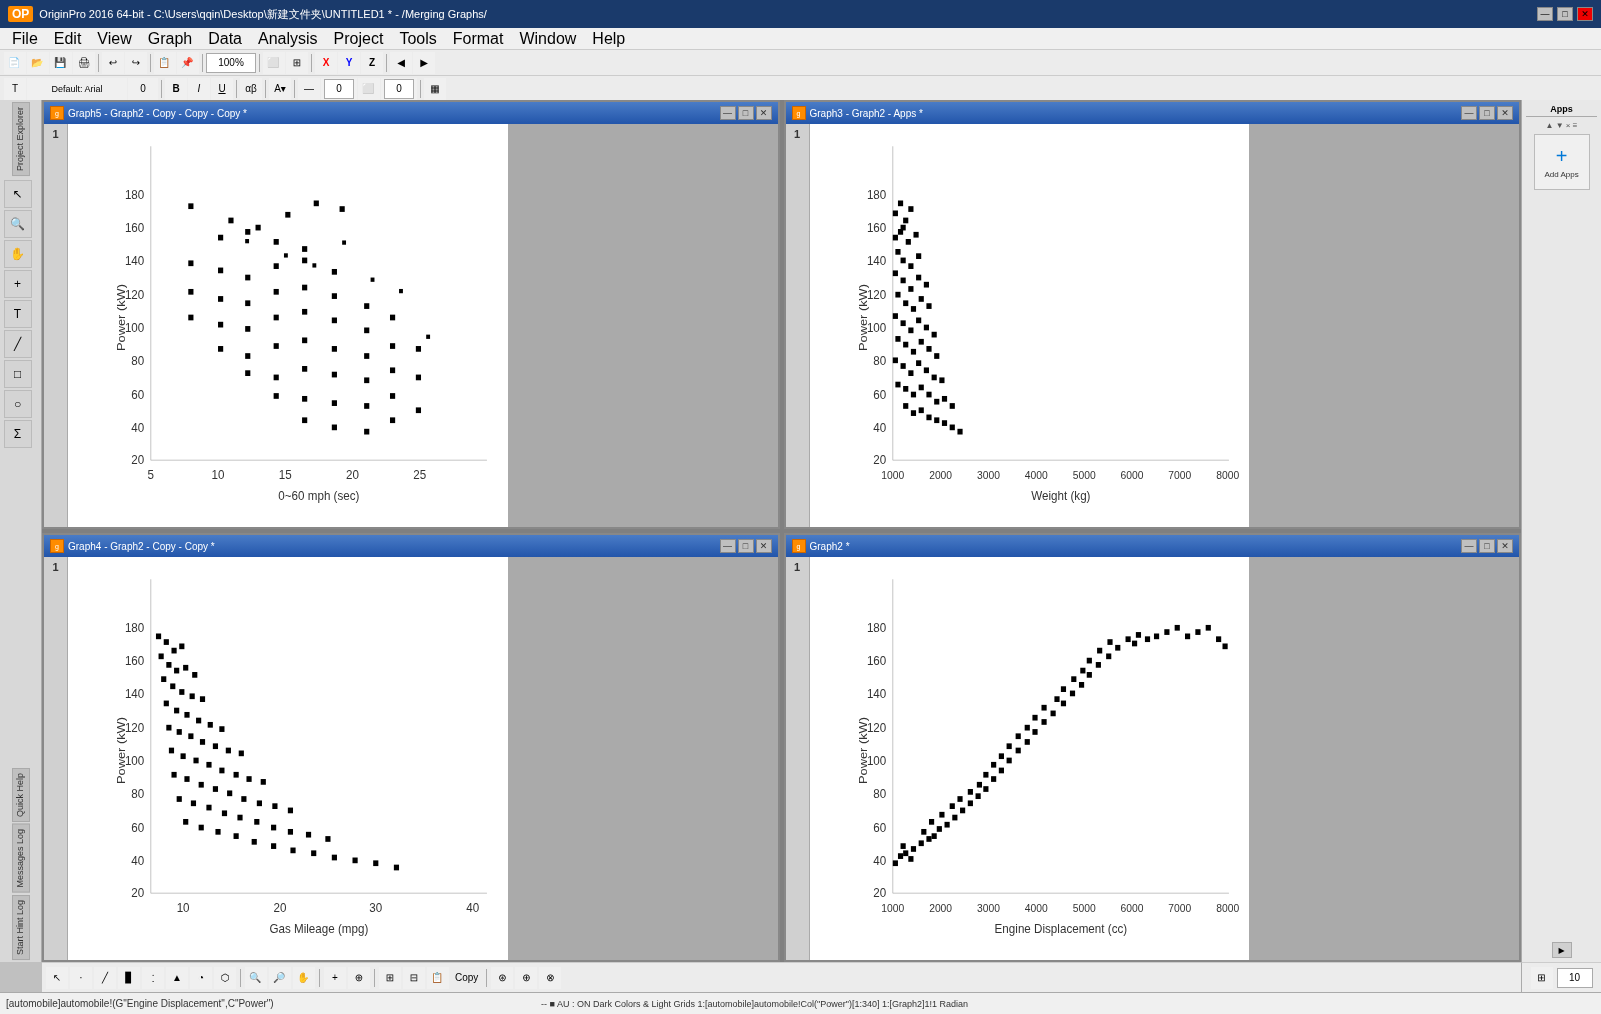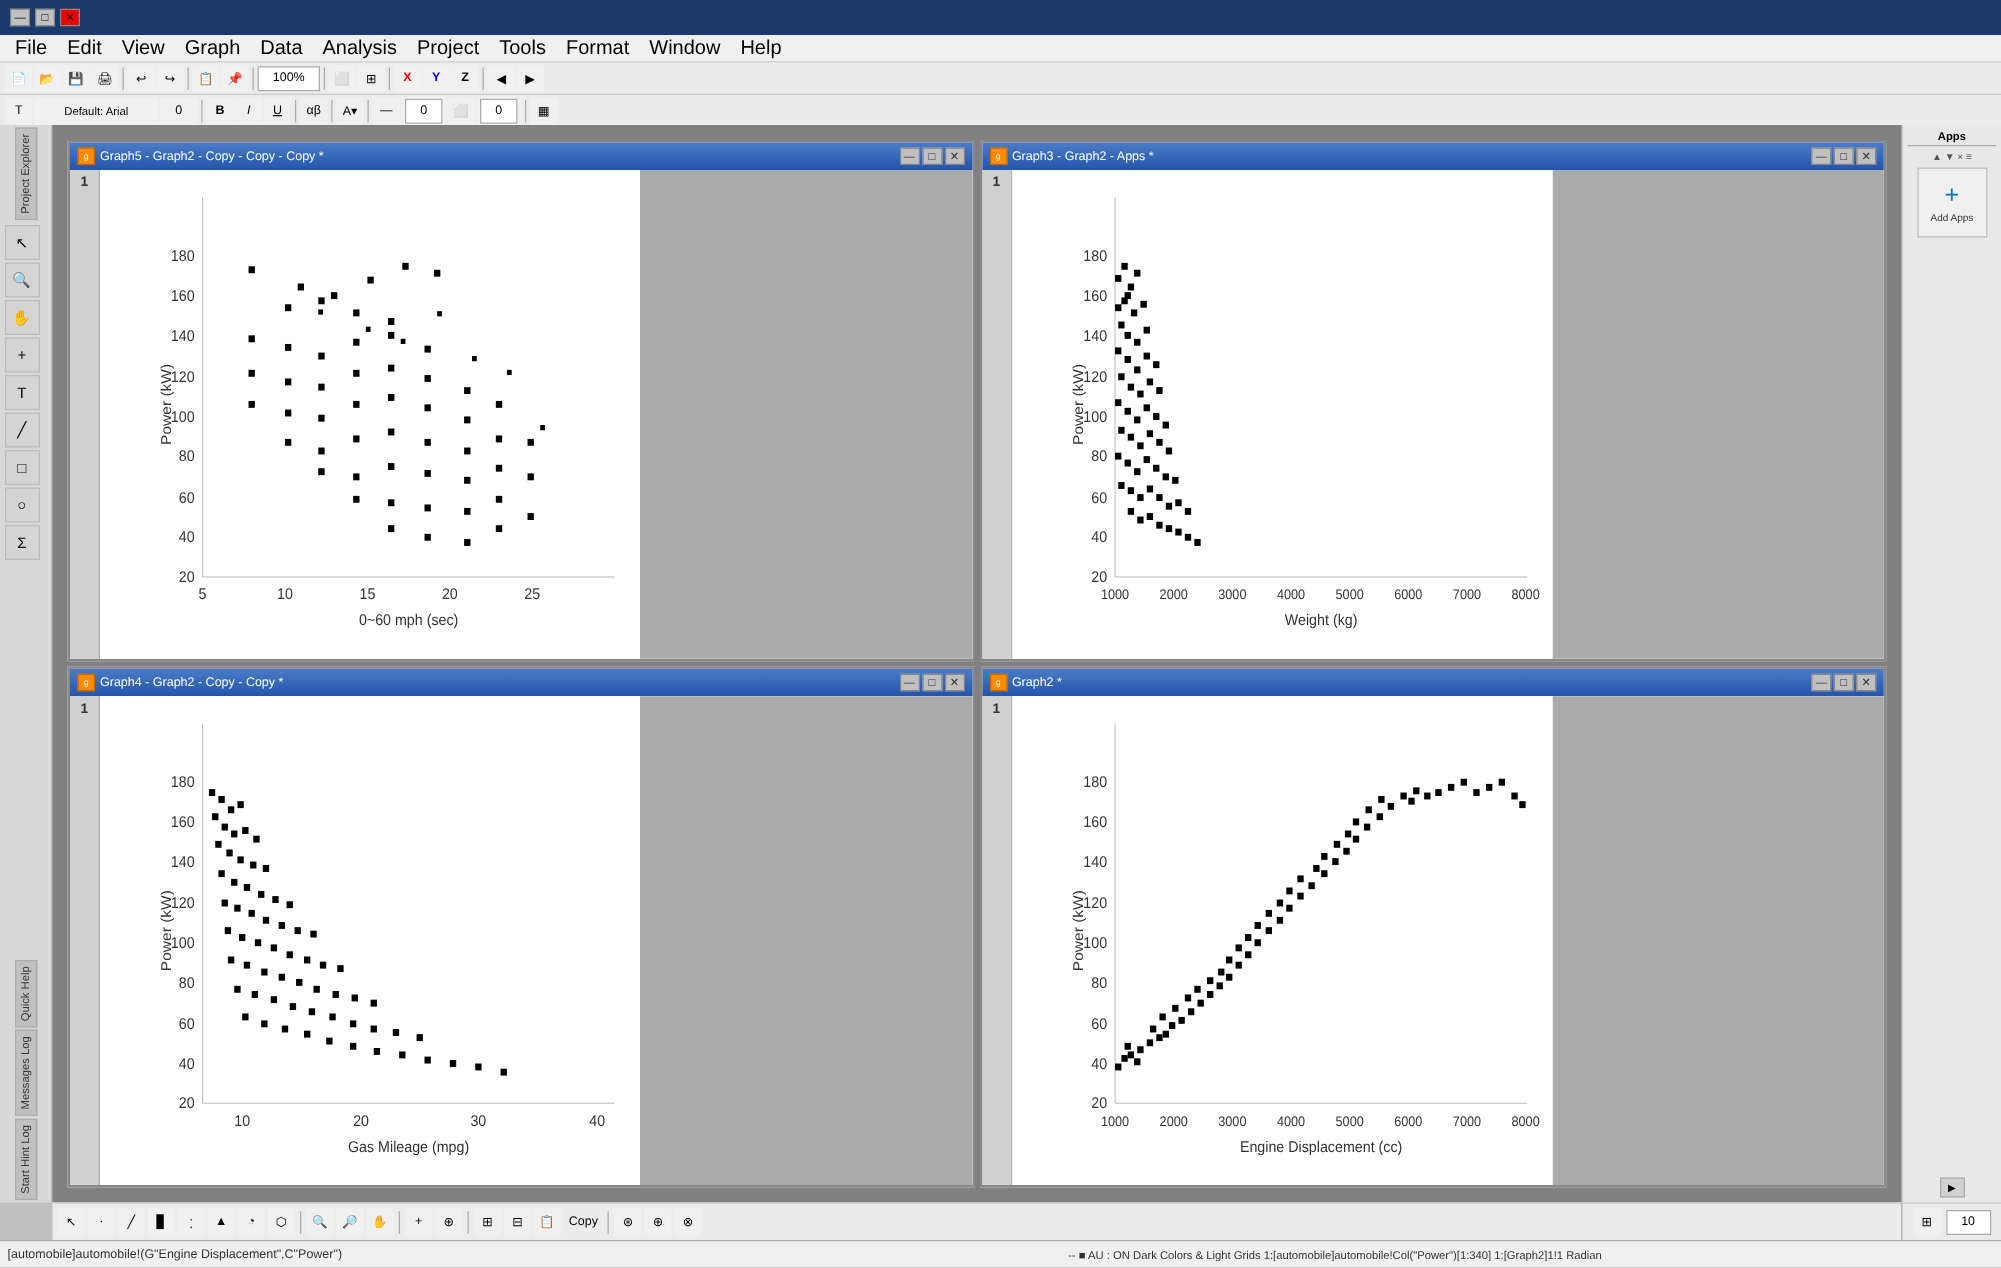--- a/index.html
+++ b/index.html
@@ -135,20 +135,24 @@
       align-items: center;
       padding: 0 4px;
       gap: 2px;
     }
     .num-input { height: 20px; width: 36px; border: 1px solid #aaa; font-size: 10px; text-align: center; }
   </style>
 </head>
 <body>
 
 <div id="titlebar">
+  <div id="titlebar-left">
+    <span style="font-size:12px;font-weight:bold;background:#ff8c00;color:white;padding:1px 4px;border-radius:2px;">OP</span>
+    <span>OriginPro 2016 64-bit - C:\Users\qqin\Desktop\新建文件夹\UNTITLED1 * - /Merging Graphs/</span>
+  </div>
   <div id="titlebar-controls">
     <div class="title-btn">—</div>
     <div class="title-btn">□</div>
     <div class="title-btn" style="background:#e00;">✕</div>
   </div>
 </div>
 
 <div id="menu-bar" style="height:22px;display:flex;align-items:center;background:#f0f0f0;border-bottom:1px solid #ccc;padding:0 4px;">
   <span class="menu-item">File</span>
   <span class="menu-item">Edit</span>
@@ -238,21 +242,21 @@
   <div style="width:56px;height:56px;background:#f0f0f0;border:1px solid #bbb;display:flex;flex-direction:column;align-items:center;justify-content:center;cursor:pointer;margin:0 auto;gap:2px;">
     <div style="font-size:20px;color:#0078d7;">+</div>
     <div style="font-size:8px;color:#333;text-align:center;">Add Apps</div>
   </div>
 
   <div style="margin-top:auto;display:flex;flex-direction:column;gap:1px;align-items:center;">
     <div style="width:20px;height:16px;background:#d0d0d0;border:1px solid #aaa;font-size:8px;display:flex;align-items:center;justify-content:center;cursor:pointer;">▶</div>
   </div>
 </div>
 
-<div id="main-content" style="position:absolute;left:42px;top:100px;right:80px;bottom:52px;background:#808080;display:grid;grid-template-columns:1fr 1fr;grid-template-rows:1fr 1fr;gap:4px;padding:12px;">
+<div id="main-content" style="position:absolute;left:42px;top:100px;right:80px;bottom:52px;background:#808080;display:grid;grid-template-columns:1fr 1fr;grid-template-rows:1fr 1fr;gap:4px;padding:0;">
 
   <div class="graph-window">
     <div class="graph-titlebar">
       <div class="graph-titlebar-left">
         <div class="graph-icon">g</div>
         <span>Graph5 - Graph2 - Copy - Copy - Copy *</span>
       </div>
       <div class="graph-controls">
         <div class="graph-ctrl-btn">—</div>
         <div class="graph-ctrl-btn">□</div>
@@ -713,14 +717,14 @@
   <div class="tb-btn">⊗</div>
 </div>
 
 <div style="position:absolute;bottom:22px;right:0;width:80px;height:30px;background:#ececec;border-top:1px solid #ccc;border-left:1px solid #aaa;display:flex;align-items:center;justify-content:center;gap:4px;padding:0 4px;">
   <div class="tb-btn">⊞</div>
   <input class="num-input" type="text" value="10" style="">
 </div>
 
 <div id="statusbar" style="position:absolute;bottom:0;left:0;right:0;height:22px;background:#f0f0f0;border-top:1px solid #aaa;display:flex;align-items:center;padding:0 6px;font-size:10px;color:#333;">
   <span id="statusbar-left" style="flex:1;overflow:hidden;white-space:nowrap;">[automobile]automobile!(G"Engine Displacement",C"Power")</span>
-  <span id="statusbar-right" style="text-align:center;overflow:hidden;white-space:nowrap;font-size:9px;">-- ■ AU : ON  Dark Colors &amp; Light Grids  1:[automobile]automobile!Col("Power")[1:340]  1:[Graph2]1!1  Radian</span>
+  <span id="statusbar-right" style="text-align:left;overflow:hidden;white-space:nowrap;font-size:9px;">-- ■ AU : ON  Dark Colors &amp; Light Grids  1:[automobile]automobile!Col("Power")[1:340]  1:[Graph2]1!1  Radian</span>
 </div>
 
 </body></html>

